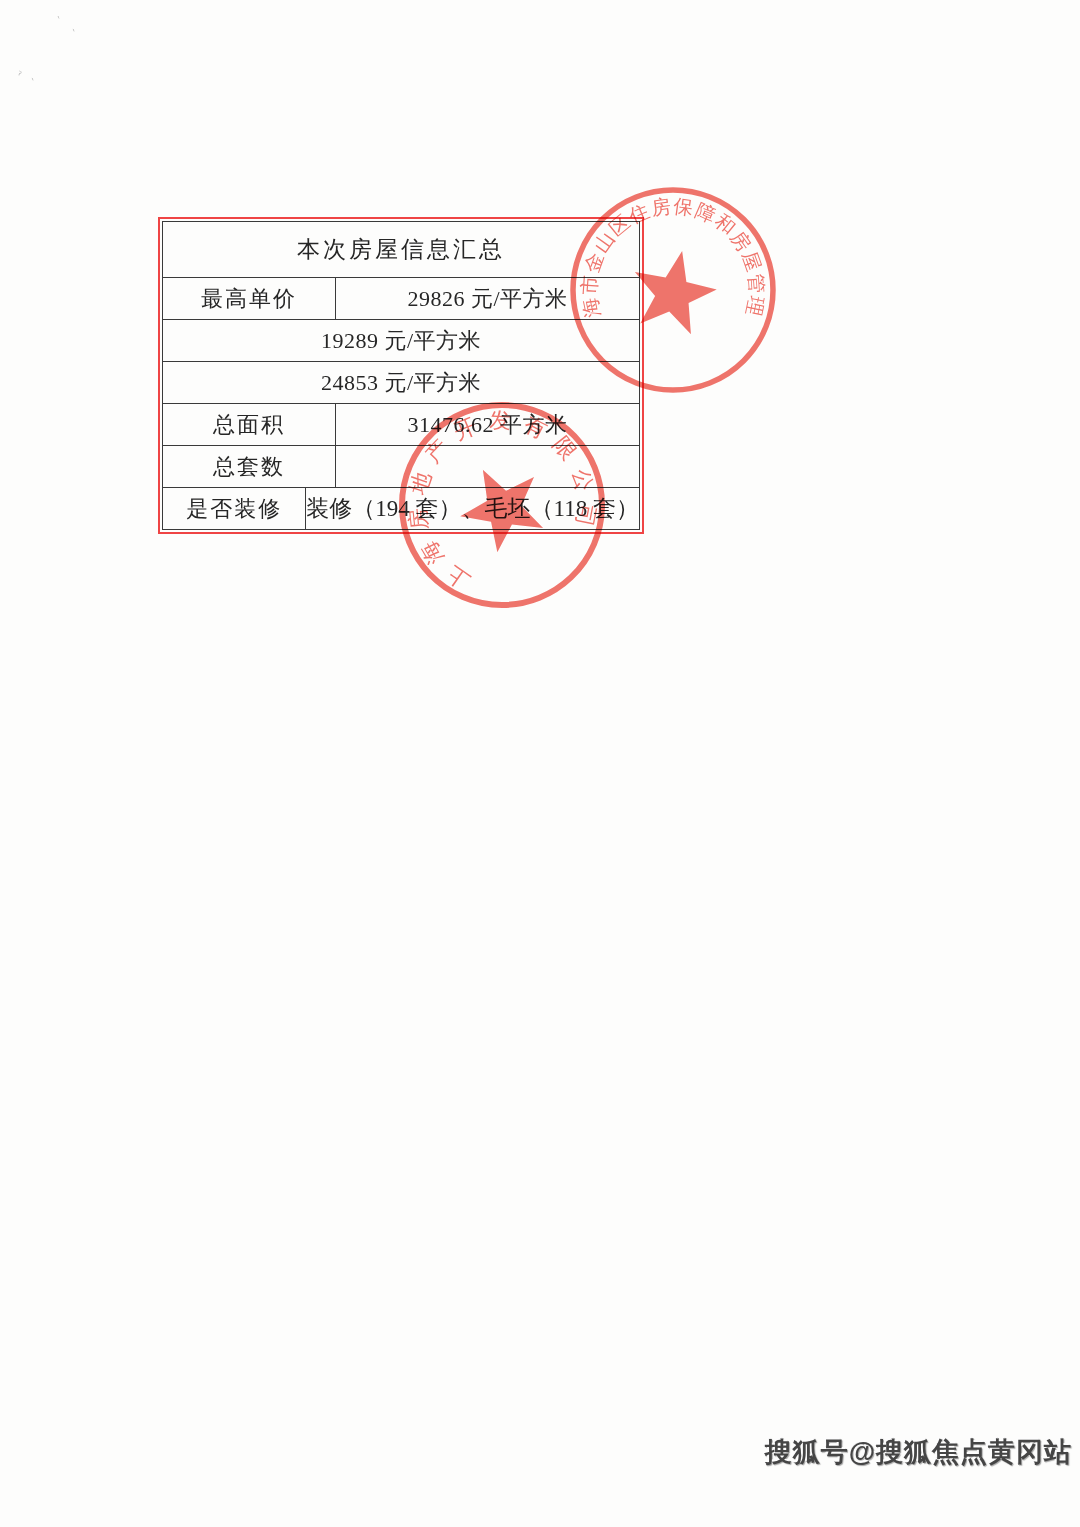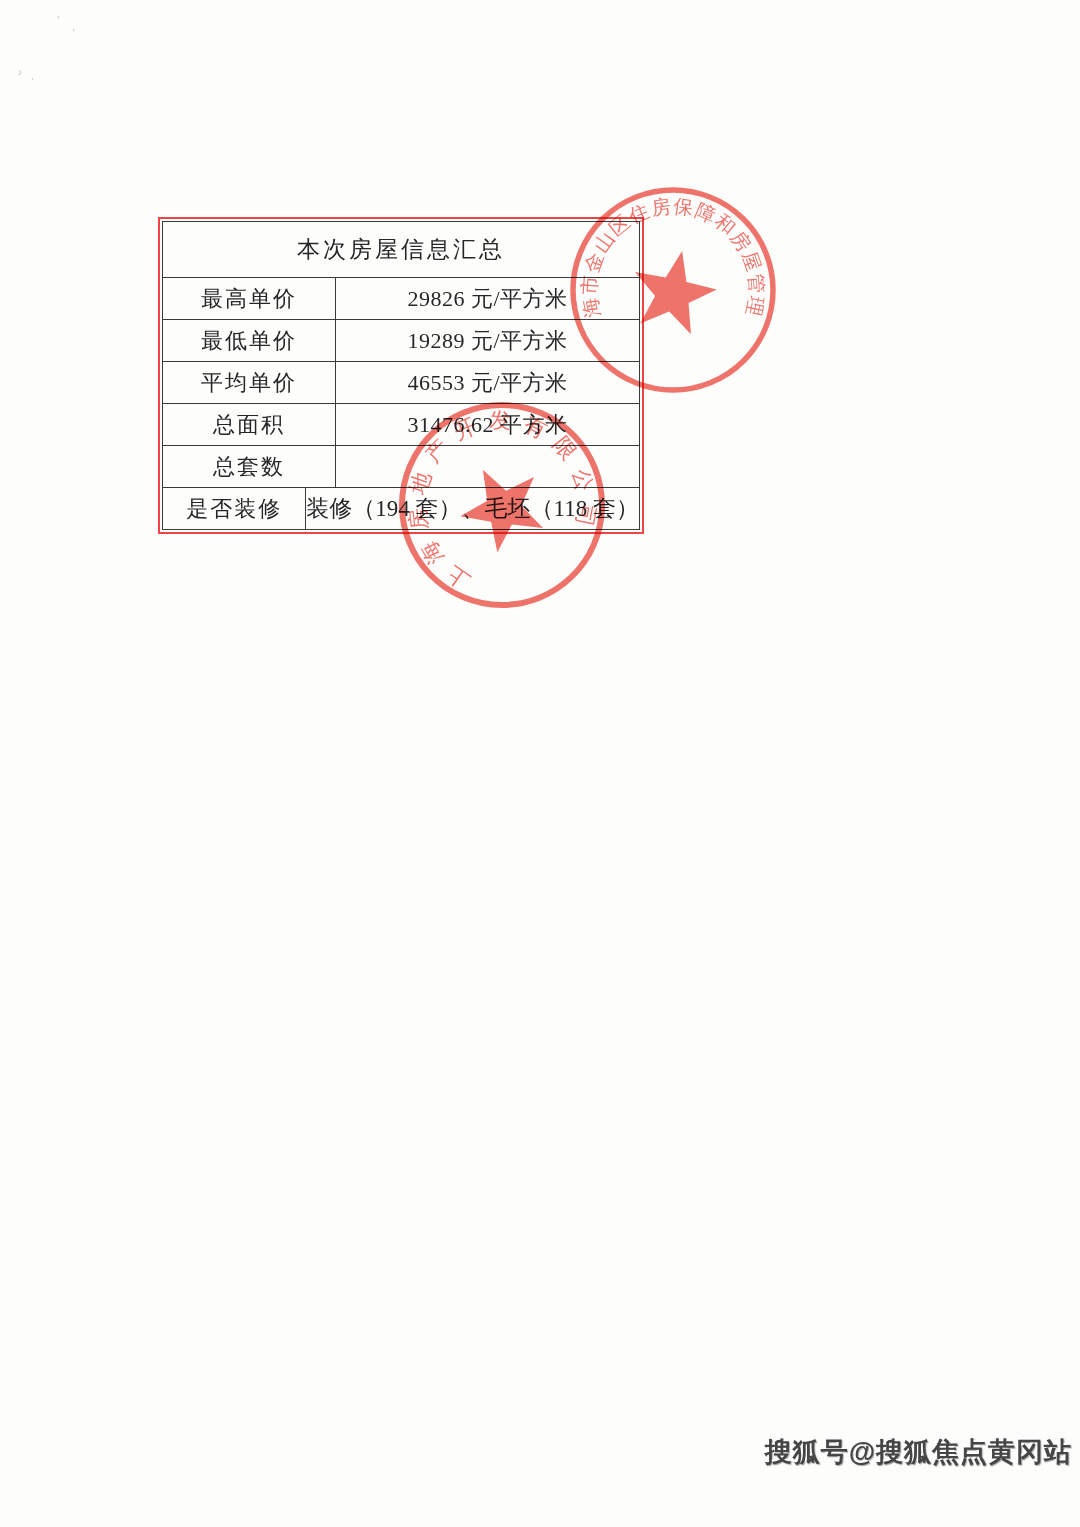--- a/index.html
+++ b/index.html
@@ -65,26 +65,24 @@
 
   <div class="tbl-outer">
     <div class="tbl-inner">
       <div class="tbl-title">本次房屋信息汇总</div>
 
       <div class="tbl-row">
         <div class="cell-label">最高单价</div>
         <div class="cell-value">29826 元/平方米</div>
       </div>
       <div class="tbl-row">
-        <div class="cell-label">最低单价</div>
         <div class="cell-value">19289 元/平方米</div>
       </div>
       <div class="tbl-row">
-        <div class="cell-label">平均单价</div>
-        <div class="cell-value">46553 元/平方米</div>
+        <div class="cell-value">24853 元/平方米</div>
       </div>
       <div class="tbl-row">
         <div class="cell-label">总面积</div>
         <div class="cell-value">31476.62 平方米</div>
       </div>
       <div class="tbl-row">
         <div class="cell-label">总套数</div>
       </div>
       <div class="tbl-row tight">
         <div class="cell-label">是否装修</div>

